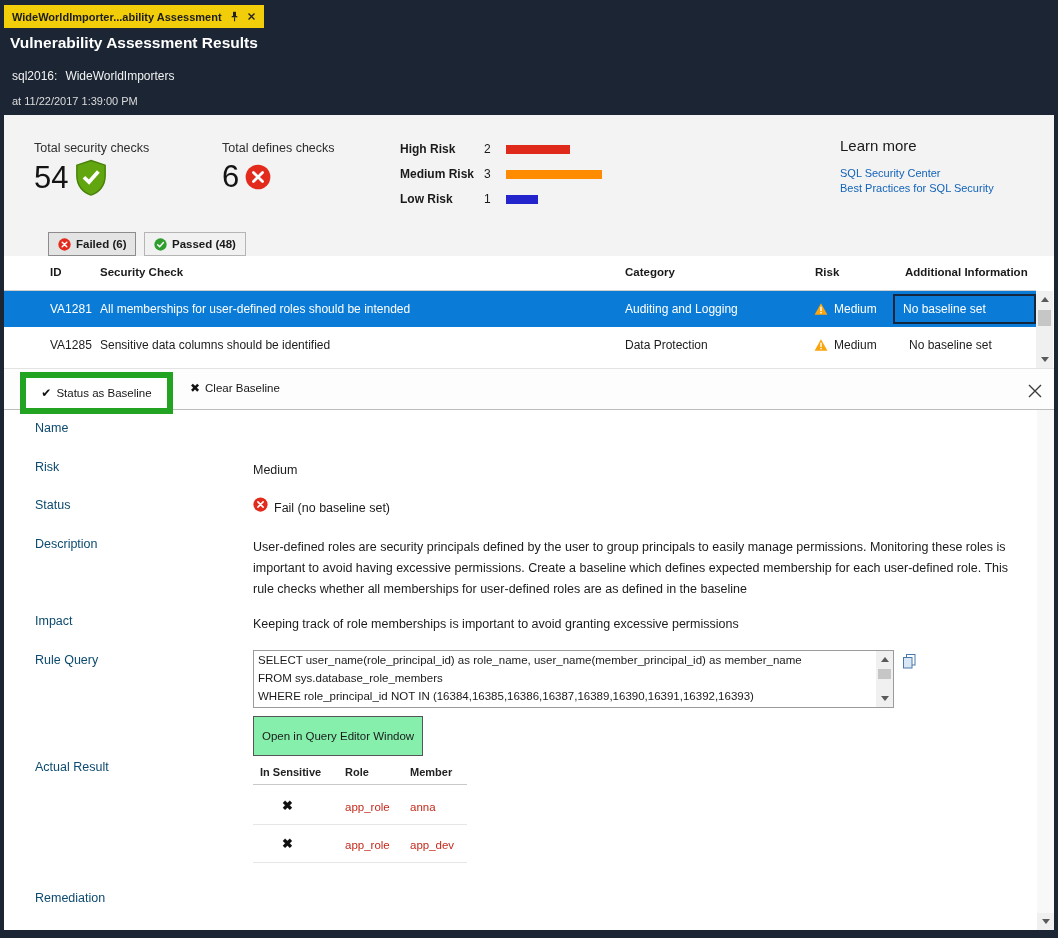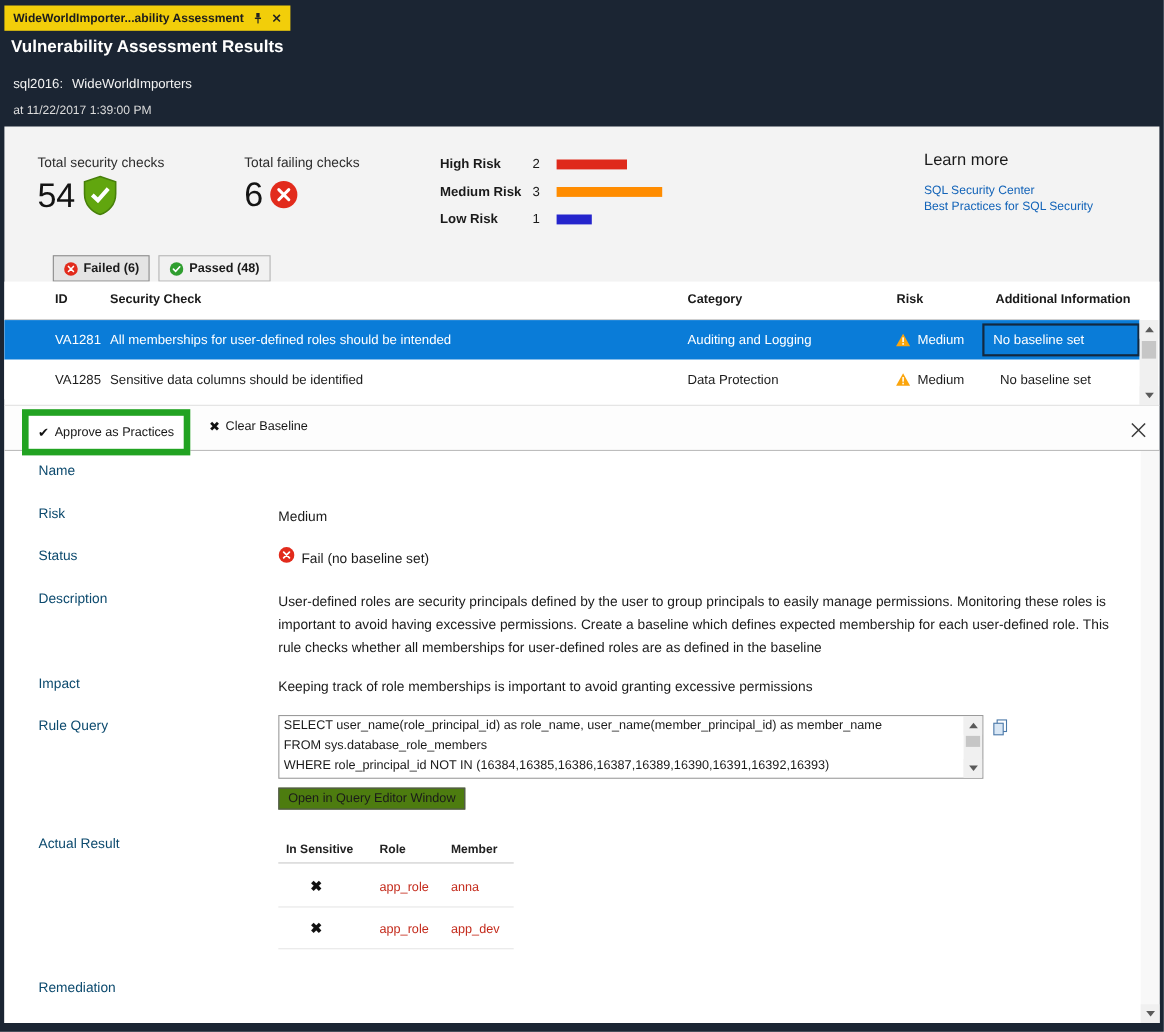--- a/index.html
+++ b/index.html
@@ -42,21 +42,21 @@
   .tbtn-ico{font-size:12px;color:#111}
   .clear-btn{position:absolute;left:186px;top:266px;z-index:2}
   .close-x{position:absolute;left:1018px;top:263px;width:26px;height:26px;display:flex;align-items:center;justify-content:center;cursor:pointer}
   .details{position:absolute;left:0;top:295px;width:1050px;height:520px;background:#fff}
   .d-label{position:absolute;left:31px;font-size:12.5px;color:#0c4a6e;white-space:nowrap}
   .d-value{position:absolute;left:249px;font-size:12.5px;color:#1b1b1b;line-height:21px}
   .status-ico{position:absolute;left:249px;top:87px;display:flex}
   .qbox{position:absolute;left:249px;top:240px;width:641px;height:58px;border:1px solid #9b9b9b;background:#fff;overflow:hidden}
   .qline{white-space:nowrap;font-size:11.5px;color:#1a1a1a;line-height:18px;padding-left:4px;padding-right:20px;overflow:hidden}
   .copy-ico{position:absolute;left:897px;top:243px;cursor:pointer;display:flex}
-  .qbtn{position:absolute;left:249px;top:306px;height:20px;padding:0 8px;background:#4d7c0f;border:1px solid #555;font-size:11.5px;color:#1a1a1a;display:flex;align-items:center;cursor:pointer;white-space:nowrap}
+  .qbtn{position:absolute;left:249px;top:306px;height:40px;padding:0 8px;background:#86efac;border:1px solid #555;font-size:11.5px;color:#1a1a1a;display:flex;align-items:center;cursor:pointer;white-space:nowrap}
   .rt-h{position:absolute;font-size:11px;font-weight:600;color:#222;white-space:nowrap}
   .rt-cell{position:absolute;font-size:11.5px;color:#c42b1c;white-space:nowrap}
   .rt-mark{position:absolute;font-size:13px;font-weight:700;color:#111}
   .hline{position:absolute;height:1px;background:#e6e6e6}
 </style>
 </head>
 <body>
 
 <div id="screen">
 
@@ -89,21 +89,21 @@
     <div class="bignum" style="left:30px;top:44px">
       <span>54</span>
       <span style="display:flex">
         <svg width="34" height="37" viewBox="0 0 24 26">
             <path d="M12 1 L22 4.3 V12 C22 18.8 17.6 23.6 12 25.4 C6.4 23.6 2 18.8 2 12 V4.3 Z" fill="#61a60e" stroke="#47800a" stroke-width="1"></path>
             <path d="M7 12.8 L10.6 16.2 L17.2 8.8" stroke="#fff" stroke-width="2.6" fill="none"></path>
           </svg>
       </span>
     </div>
 
-    <div class="s-label" style="left:218px;top:26px">Total failing checks</div>
+    <div class="s-label" style="left:218px;top:26px">Total defines checks</div>
     <div class="bignum" style="left:218px;top:44px">
       <span>6</span>
       <span style="display:flex">
         <svg width="26" height="26" viewBox="0 0 16 16">
             <circle cx="8" cy="8" r="7.6" fill="#e22b1c"></circle>
             <path d="M5.2 5.2 L10.8 10.8 M10.8 5.2 L5.2 10.8" stroke="#fff" stroke-width="1.7" stroke-linecap="round"></path>
           </svg>
       </span>
     </div>
 
@@ -192,21 +192,21 @@
         <div class="sb-btn" style="top:60px">
             <span class="tri-down"></span>
           </div>
       </div>
     </div>
 
     <div class="toolbar"></div>
     <div class="annot">
       <div class="tbtn">
         <span class="tbtn-ico">✔</span>
-        <span>Approve as Practices</span>
+        <span>Status as Baseline</span>
       </div>
     </div>
     <div class="tbtn clear-btn">
       <span class="tbtn-ico">✖</span>
       <span>Clear Baseline</span>
     </div>
     <div class="close-x">
       <svg width="18" height="18" viewBox="0 0 18 18">
           <path d="M3 3 L15 15 M15 3 L3 15" stroke="#3c3c3c" stroke-width="1.4"></path>
         </svg>

